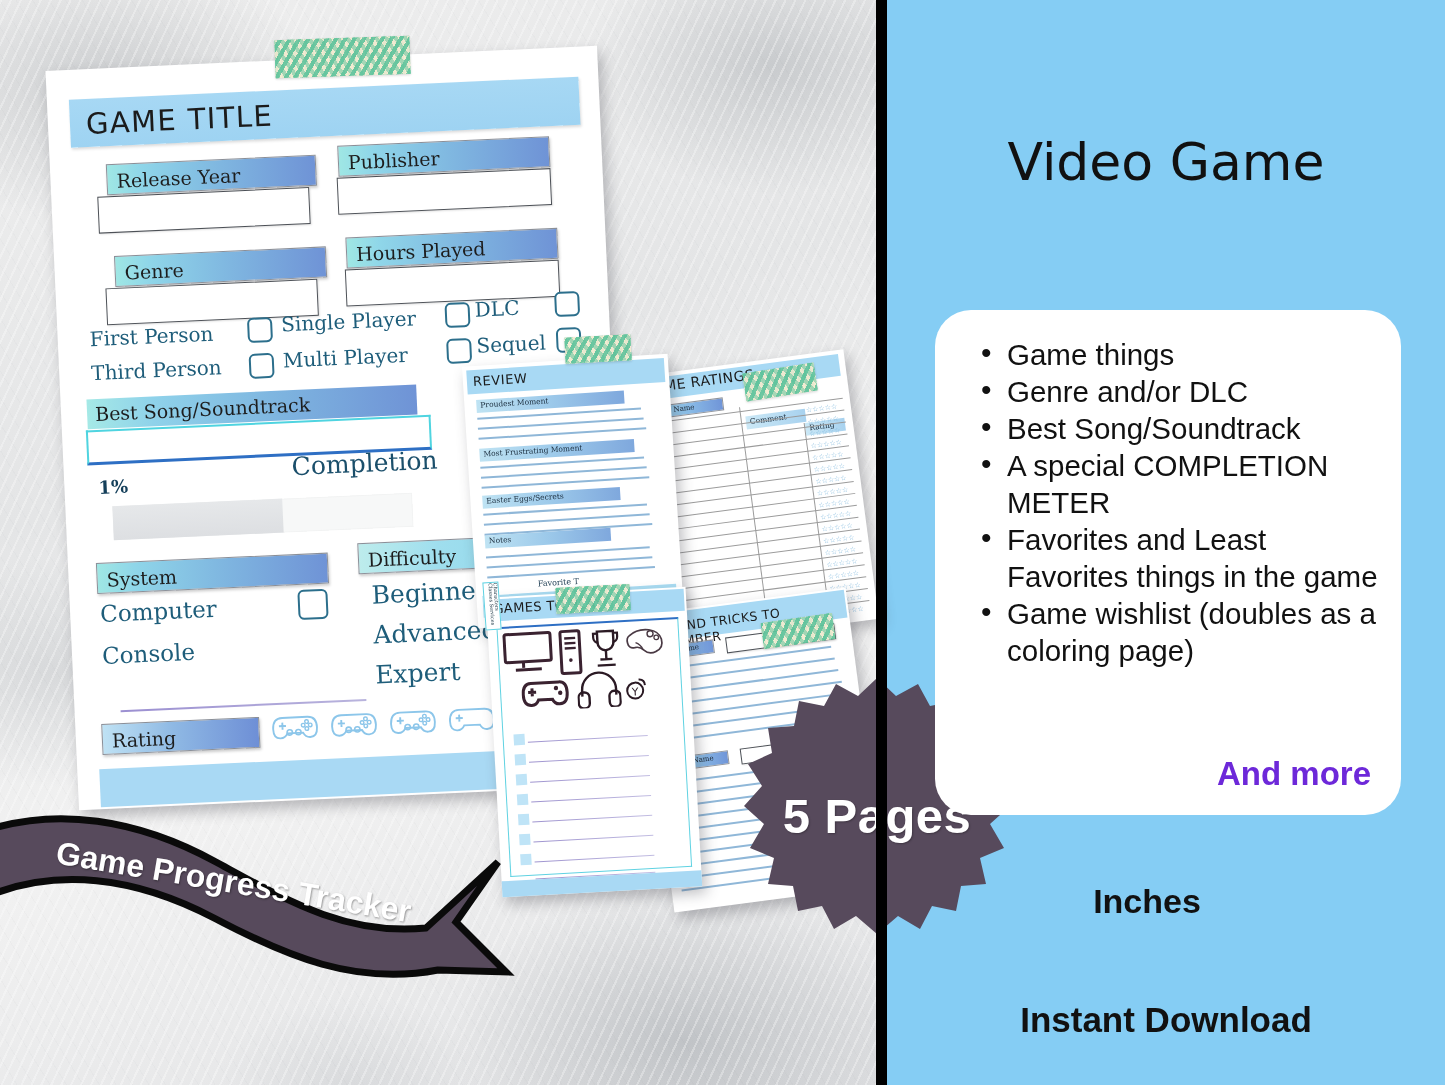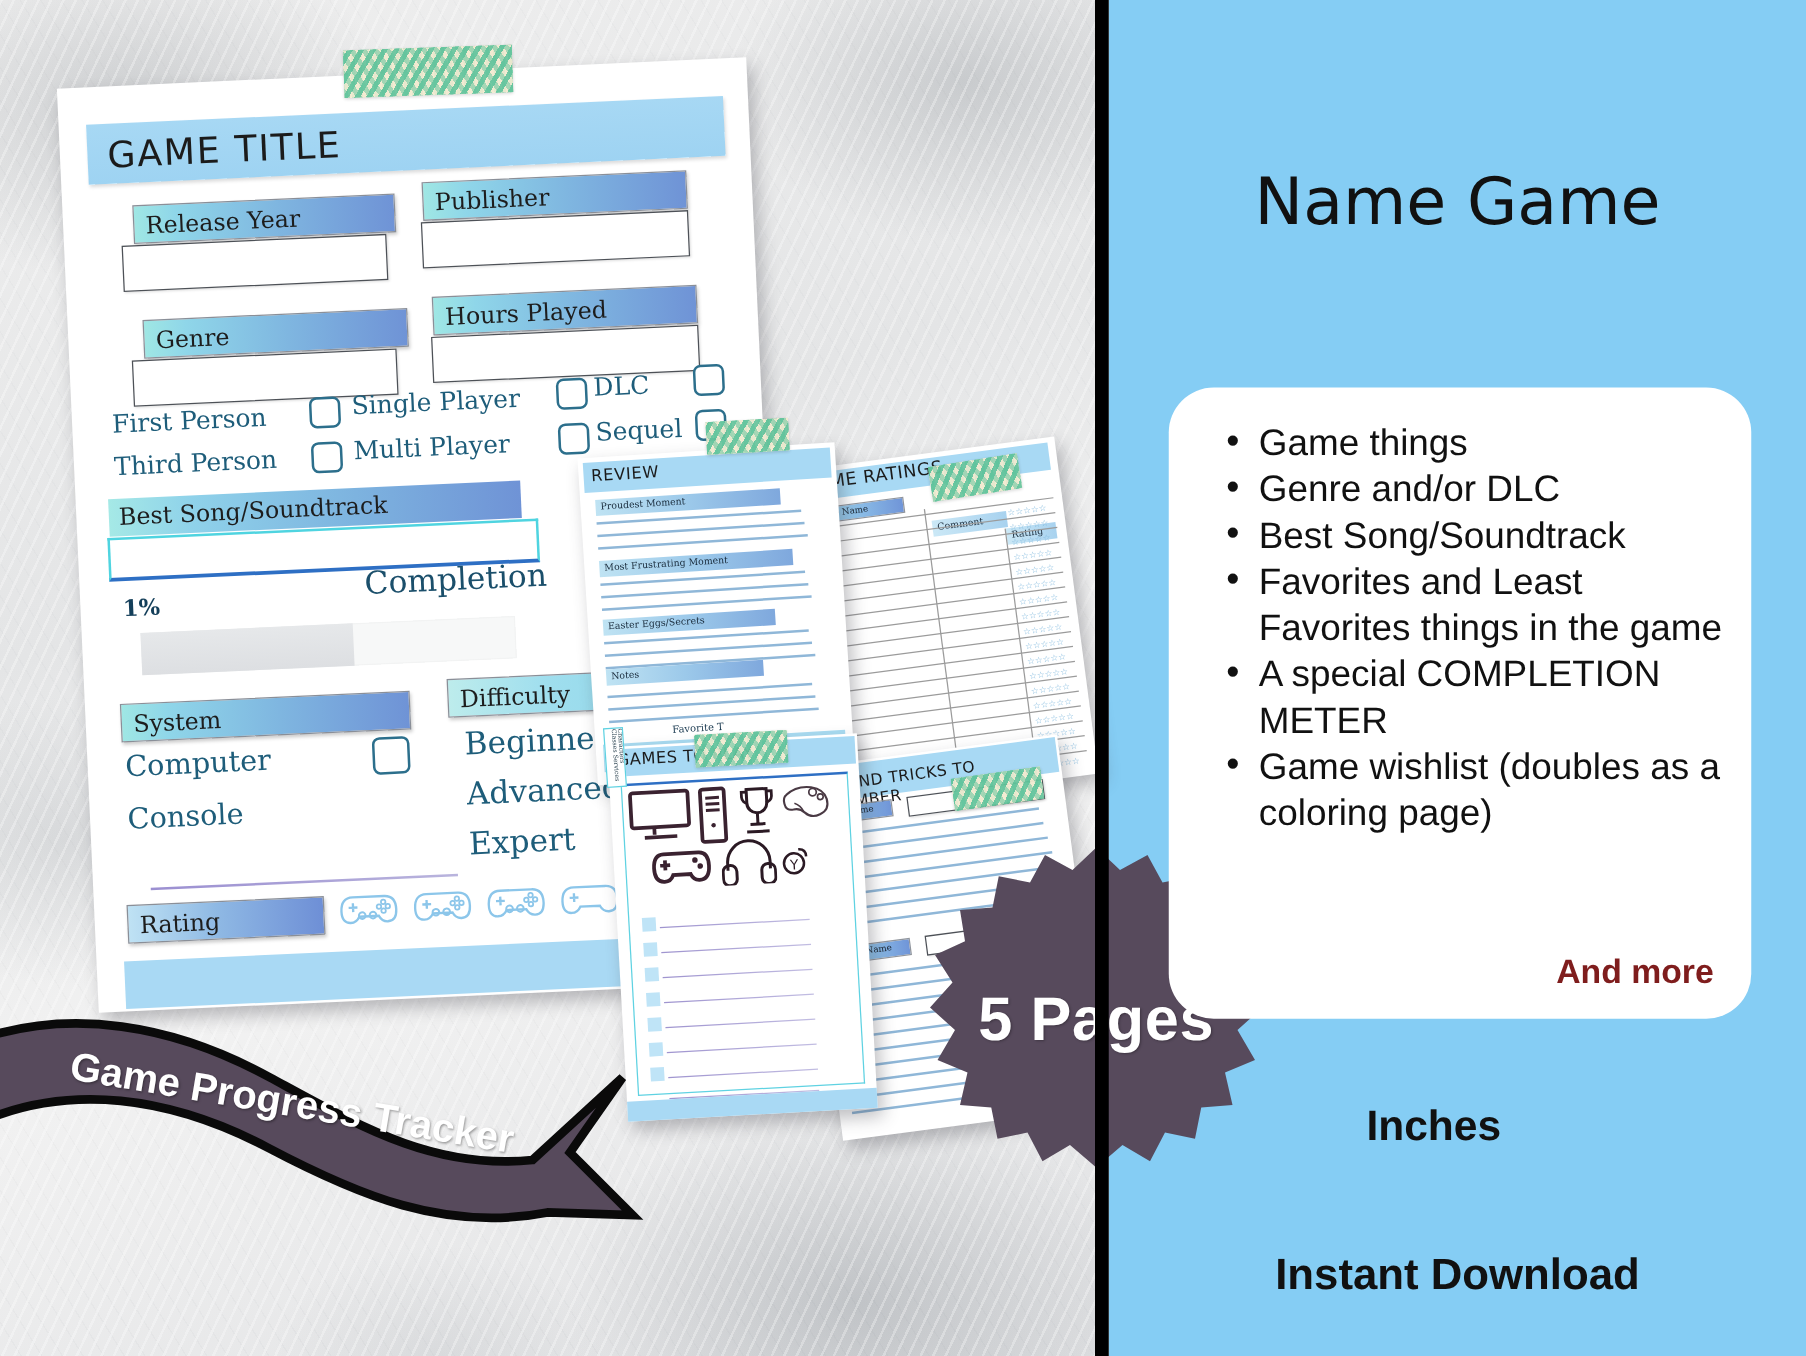--- a/index.html
+++ b/index.html
@@ -236,21 +236,21 @@
   }
   .feat-list{ position:absolute; left:40px; top:26px; right:12px; }
   .feat-list li{
     list-style:none; position:relative; padding-left:32px;
     font-size:29.5px; line-height:37px; color:#111; margin-bottom:0px;
   }
   .feat-list li::before{
     content:"•"; position:absolute; left:6px; top:-2px; font-size:30px; color:#111;
   }
   .and-more{
-    position:absolute; right:30px; bottom:22px; font-size:27px; font-weight:700; color:#7f1d1d;margin-top:24px;
+    position:absolute; right:30px; bottom:22px; font-size:33px; font-weight:700; color:#6d28d9;margin-top:24px;
   }
 
   .size-text{
     position:absolute; left:887px; top:880px; width:520px; text-align:center;
     font-size:34px; font-weight:700; line-height:42px; color:#111; z-index:42;
   }
   .instant{
     position:absolute; left:887px; top:1000px; width:558px; text-align:center;
     font-size:35px; font-weight:700; color:#111; z-index:42;
   }
@@ -603,30 +603,30 @@
       <polygon fill="#574a5c" points="
         135,2 154,20 176,8 188,30 213,25 218,50 244,52 240,77 264,88 250,110
         268,130 248,148 262,172 238,182 244,208 219,210 214,235 190,230 178,253
         156,240 135,258 114,240 92,253 80,230 56,235 51,210 26,208 32,182 8,172
         22,148 2,130 20,110 6,88 30,77 26,52 52,50 57,25 82,30 94,8 116,20"></polygon>
     </svg>
     <div class="badge-text">5 Pages</div>
   </div>
 
   <div class="title-main">
-    <span class="l1">Name Game</span>
+    <span class="l1">Video Game</span>
   </div>
 
   <div class="feat-card">
     <ul class="feat-list">
       <li>Game things</li>
       <li>Genre and/or DLC</li>
       <li>Best Song/Soundtrack</li>
+      <li>A special COMPLETION METER</li>
       <li>Favorites and Least Favorites things in the game</li>
-      <li>A special COMPLETION METER</li>
       <li>Game wishlist (doubles as a coloring page)</li>
     </ul>
     <div class="and-more">And more</div>
   </div>
 
   <div class="size-text">
     <div>Inches</div>
   </div>
 
   <div class="instant">Instant Download</div>

